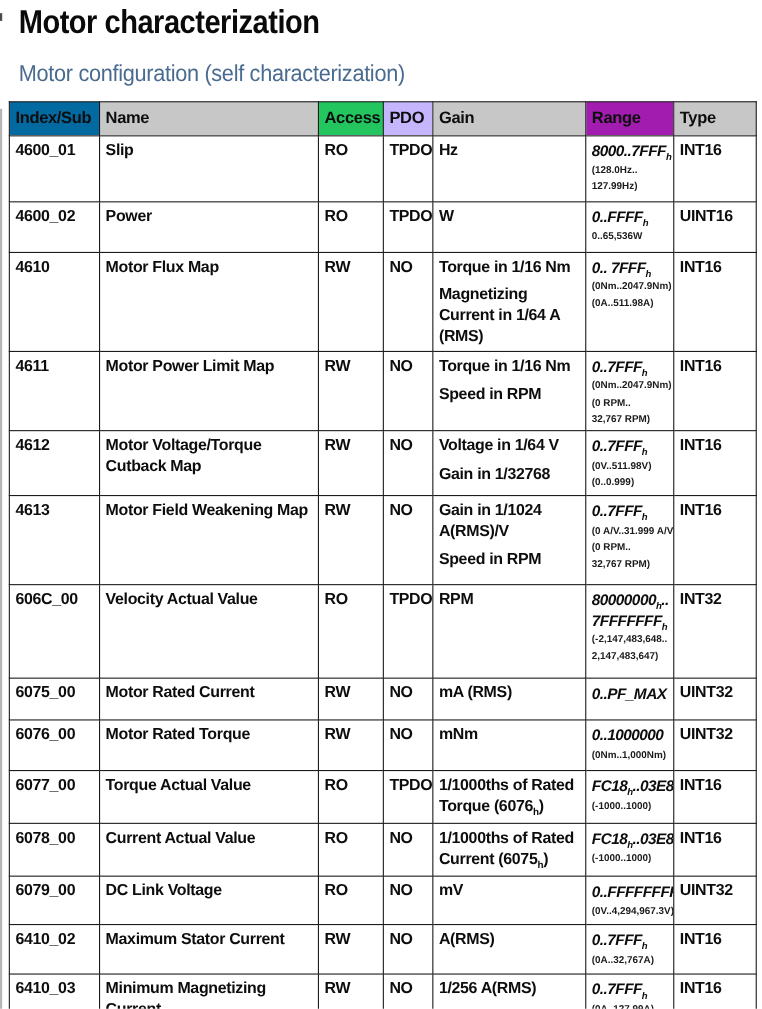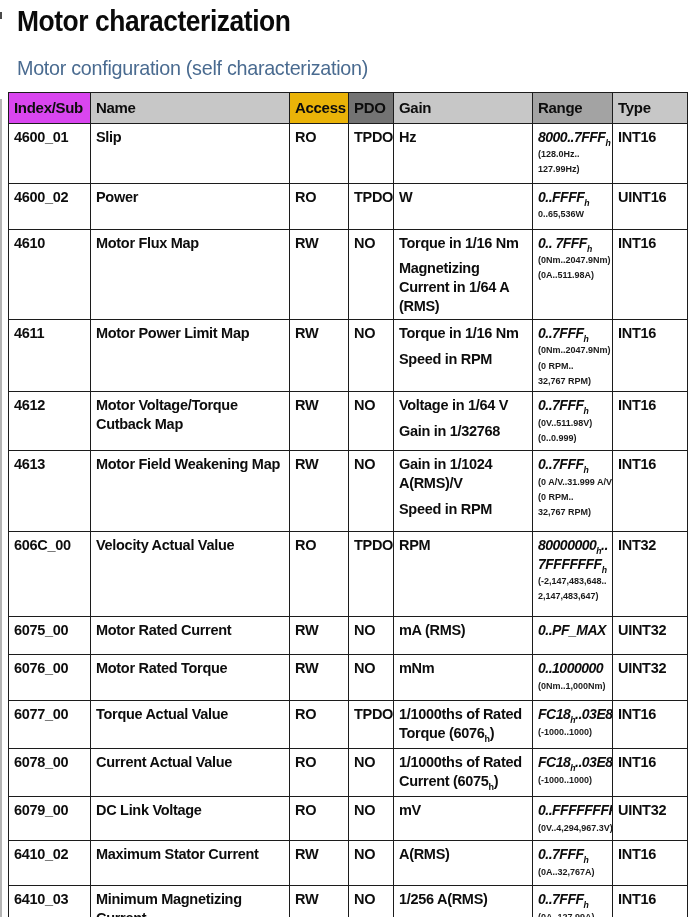--- a/index.html
+++ b/index.html
@@ -53,26 +53,26 @@
       <col style="width:82px">
         <col style="width:199px">
         <col style="width:59px">
       <col style="width:45px">
         <col style="width:139px">
         <col style="width:80px">
       <col style="width:75px">
     </colgroup>
     <thead>
       <tr>
-        <th style="background: #d946ef;">Index/Sub</th>
+        <th style="background: #0369a1;">Index/Sub</th>
         <th style="background: rgb(199, 199, 199);">Name</th>
-        <th style="background: #eab308;">Access</th>
-        <th style="background: #737373;">PDO</th>
+        <th style="background: #22c55e;">Access</th>
+        <th style="background: #c4b5fd;">PDO</th>
         <th style="background: rgb(199, 199, 199);">Gain</th>
-        <th style="background: #a3a3a3;">Range</th>
+        <th style="background: #a21caf;">Range</th>
         <th style="background: rgb(199, 199, 199); margin-top: 45px;">Type</th>
       </tr>
     </thead>
     <tbody id="table-body">
         <tr style="height: 60px; padding-left: 24px;">
           <td>4600_01</td>
           <td>Slip</td>
           <td>RO</td>
           <td>TPDO</td>
           <td>

